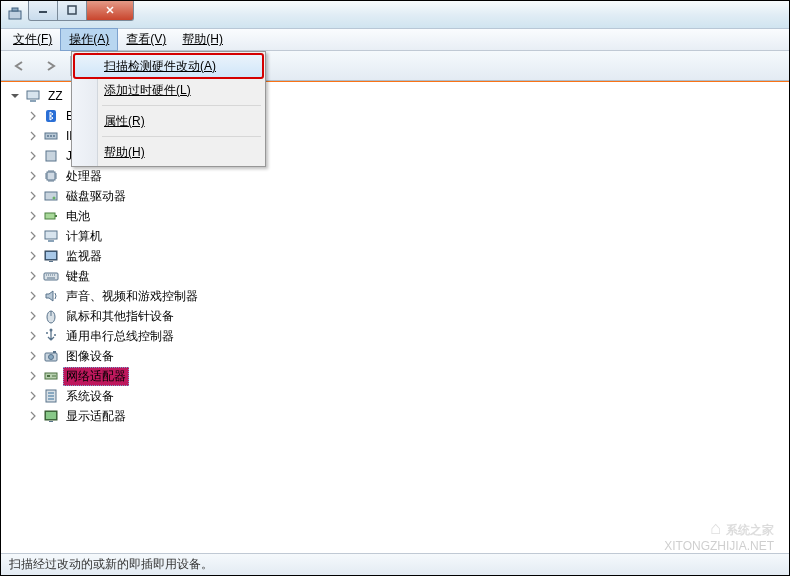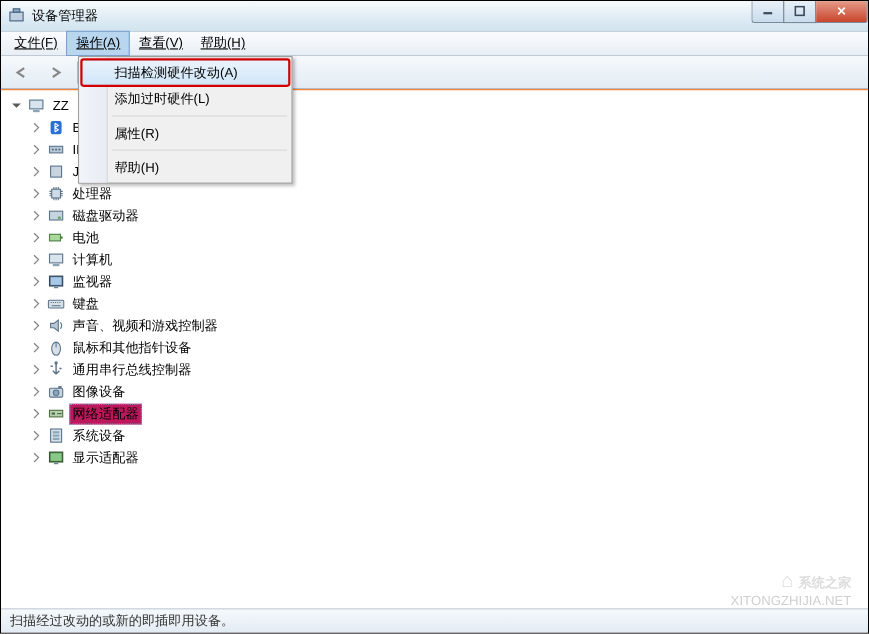--- a/index.html
+++ b/index.html
@@ -18,21 +18,21 @@
     .menubar { height: 22px; background: linear-gradient(to bottom, #fafcfe, #e8eef5); border-bottom: 1px solid #c0c9d4; display: flex; align-items: center; padding: 0 4px; text-decoration: underline; }
     .menu-item { padding: 2px 8px; cursor: default; }
     .menu-item.highlighted { border: 2px solid #d40000; }
     .menu-item.pressed { background: #b8d6f0; border: 1px solid #7da2ce; }
     
     .toolbar { height: 30px; background: linear-gradient(to bottom, #f5f9fc, #e3ebf3); border-bottom: 1px solid #b0bcc9; display: flex; align-items: center; padding: 0 6px; gap: 2px; }
     .tool-btn { width: 28px; height: 24px; display: flex; align-items: center; justify-content: center; border: 1px solid transparent; }
     .tool-sep { width: 1px; height: 20px; background: #b0bcc9; margin: 0 3px; }
     
     .dropdown { position: absolute; left: 70px; top: 50px; width: 195px; background: #f0f0f0; border: 1px solid #979797; box-shadow: 2px 2px 3px rgba(0,0,0,0.25); z-index: 100; padding: 2px; }
-    .dropdown-item { height: 24px; display: flex; align-items: center; padding: 0 20px 0 30px; cursor: default; position: relative; }
+    .dropdown-item { height: 24px; display: flex; align-items: center; padding: 0 20px 0 30px; cursor: default; position: relative; text-decoration: underline; }
     .dropdown-item.highlighted { background: linear-gradient(to bottom, #eaf3fb, #d0e6f9); border: 1px solid #aecff7; border-radius: 2px; padding-left: 29px; outline: 2px solid #d40000; outline-offset: -1px;}
     .dropdown-sep { height: 1px; background: #d7d7d7; margin: 3px 2px 3px 28px; }
     .dropdown-iconcol { position: absolute; left: 0; top: 0; bottom: 0; width: 26px; background: linear-gradient(to right, #f1f4f9, #e8ecf2); border-right: 1px solid #d2d7dd; }
     
     .content { flex: 1; background: #fff; overflow: auto; padding: 4px 2px; border-top: 1px solid #f97316; }
     .tree { list-style: none; }
     .tree-node { display: flex; align-items: center; height: 20px; padding-left: 0; white-space: nowrap; }
     .expander { width: 16px; height: 16px; display: flex; align-items: center; justify-content: center; color: #6b6b6b; }
     .root-node { padding-left: 4px; }
     .child-node { padding-left: 22px; }
@@ -50,21 +50,20 @@
 
 <div class="window">
 
   <div class="titlebar">
     <span class="titlebar-icon">
       <svg width="16" height="16" viewBox="0 0 16 16">
           <rect x="2" y="4" width="12" height="8" fill="#c0d0e0" stroke="#41607f"></rect>
           <rect x="5" y="1" width="6" height="3" fill="#8aa8c0" stroke="#41607f"></rect>
         </svg>
     </span>
-    <span class="titlebar-text">设备管理器</span>
     <div class="win-controls">
       <div class="win-btn min">
           <svg width="10" height="10">
             <rect x="1" y="6" width="8" height="2" fill="#3a4a5a"></rect>
           </svg>
         </div>
       <div class="win-btn max">
           <svg width="10" height="10">
             <rect x="1" y="1" width="8" height="8" fill="none" stroke="#3a4a5a" stroke-width="1.5"></rect>
           </svg>

